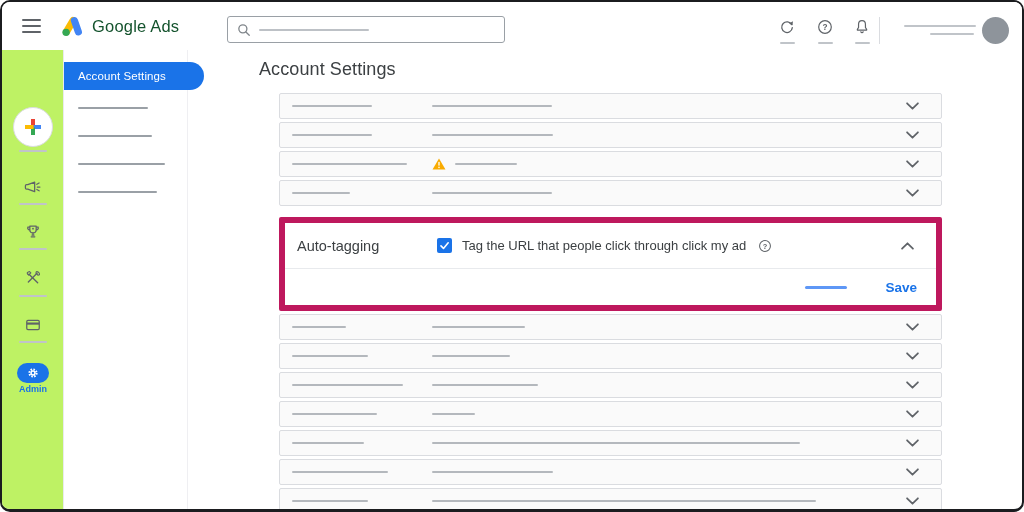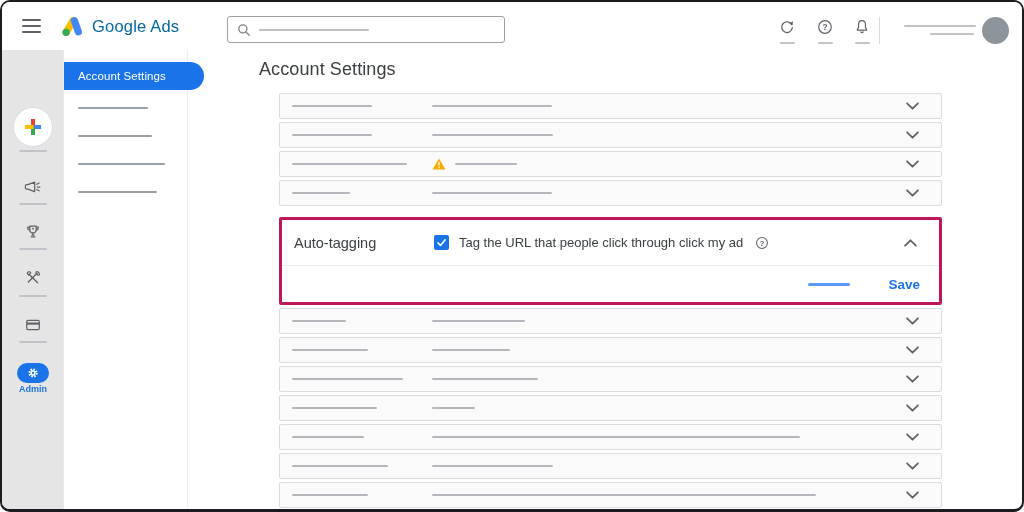--- a/index.html
+++ b/index.html
@@ -4,34 +4,34 @@
 <style>
   html,body{margin:0;padding:0;background:#fff;}
   body{width:1024px;height:512px;position:relative;font-family:"Liberation Sans","DejaVu Sans",sans-serif;-webkit-font-smoothing:antialiased;}
   .frame{position:absolute;inset:0;border:2px solid #1b1c1f;border-bottom-width:3px;border-radius:10px;overflow:hidden;background:#fff;box-sizing:border-box;}
 
   
   .topbar{position:absolute;left:0;top:0;right:0;height:48px;background:#fff;z-index:5;}
   .hamburger{position:absolute;left:20px;top:14px;width:24px;height:20px;display:flex;flex-direction:column;justify-content:center;gap:4px;cursor:pointer;}
   .hamburger i{display:block;width:19px;height:2px;background:#5f6368;border-radius:1px;}
   .logo{position:absolute;left:56px;top:11px;width:27px;height:27px;}
-  .appname{position:absolute;left:90px;top:0;height:48px;display:flex;align-items:center;font-size:16.5px;font-weight:500;color:#0369a1;letter-spacing:.2px;}
+  .appname{position:absolute;left:90px;top:0;height:48px;display:flex;align-items:center;font-size:16.5px;font-weight:500;color:#14532d;letter-spacing:.2px;}
   .search{position:absolute;left:225px;top:14px;width:278px;height:27px;border:1.5px solid #9aa0a6;border-radius:3px;background:#fff;display:flex;align-items:center;box-sizing:border-box;padding-left:9px;}
   .search .sk{margin-left:8px;}
   .sk{height:2px;background:#bdc1c6;border-radius:1px;display:inline-block;}
   .tb-action{position:absolute;top:16px;width:20px;display:flex;flex-direction:column;align-items:center;cursor:pointer;}
   .tb-action .u-line{margin-top:6px;width:15px;height:2px;background:#c0c4c9;border-radius:1px;}
   .tb-divider{position:absolute;left:877px;top:15px;width:1px;height:27px;background:#dadce0;}
   .account{position:absolute;left:898px;top:20px;width:80px;height:18px;cursor:pointer;}
   .account .l1{position:absolute;right:4px;top:3px;height:2px;background:#c0c4c9;border-radius:1px;}
   .account .l2{position:absolute;right:6px;top:11px;height:2px;background:#c0c4c9;border-radius:1px;}
   .avatar{position:absolute;left:980px;top:15px;width:27px;height:27px;border-radius:50%;background:#8e949b;cursor:pointer;}
 
   
-  .rail{position:absolute;left:0;top:48px;bottom:0;width:62px;background:#e5e5e5;border-right:1px solid #e8eaed;box-sizing:border-box;z-index:4;}
+  .rail{position:absolute;left:0;top:48px;bottom:0;width:62px;background:#bef264;border-right:1px solid #e8eaed;box-sizing:border-box;z-index:4;}
   .drawer-edge{position:absolute;left:185px;top:48px;bottom:0;width:1px;background:#efeff2;z-index:1;}
   .rail-item{position:absolute;left:0;width:62px;display:flex;justify-content:center;cursor:pointer;}
   .create-btn{position:absolute;left:11px;top:57px;width:40px;height:40px;border-radius:50%;background:#fff;border:1px solid #dadce0;box-sizing:border-box;display:flex;align-items:center;justify-content:center;cursor:pointer;}
   .rail-underline{position:absolute;left:17px;width:28px;height:2px;background:#c0c4c9;border-radius:1px;}
   .admin-pill{position:absolute;left:15px;top:313px;width:32px;height:20px;border-radius:10px;background:#1a73e8;display:flex;align-items:center;justify-content:center;cursor:pointer;}
   .admin-label{position:absolute;left:0;top:334px;width:62px;text-align:center;font-size:9px;font-weight:700;color:#1a73e8;}
 
   
   .side-pill{position:absolute;left:62px;top:60px;width:140px;height:28px;background:#1a73e8;border-radius:0 14px 14px 0;display:flex;align-items:center;padding-left:14px;box-sizing:border-box;color:#fff;font-size:11.5px;font-weight:500;letter-spacing:.1px;cursor:pointer;z-index:3;}
   .side-sks{position:absolute;left:76px;top:105px;z-index:2;}
@@ -40,21 +40,21 @@
   
   .main-title{position:absolute;left:257px;top:57px;font-size:18px;font-weight:500;color:#3c4043;letter-spacing:.1px;z-index:2;}
   .settings-list{position:absolute;left:277px;top:91px;width:663px;z-index:2;}
   .row{position:relative;height:26px;margin-bottom:3px;background:#fafafa;border:1px solid #dadce0;border-radius:2px;box-sizing:border-box;display:flex;align-items:center;cursor:pointer;}
   .row .sk-label{margin-left:12px;height:2px;background:#b4b8bd;border-radius:1px;}
   .row-right{position:absolute;left:152px;top:0;height:100%;display:flex;align-items:center;gap:9px;}
   .sk-value{height:2px;background:#b4b8bd;border-radius:1px;display:inline-block;}
   .chev{position:absolute;right:22px;top:50%;transform:translateY(-50%);display:flex;}
 
   
-  .xcard{position:relative;margin-bottom:3px;background:#fff;border:3px solid #be185d;border-radius:2px;box-sizing:border-box;margin-top:11px;}
+  .xcard{position:relative;margin-bottom:3px;background:#fff;border:6px solid #be185d;border-radius:2px;box-sizing:border-box;margin-top:11px;}
   .xhead{position:relative;height:45px;display:flex;align-items:center;cursor:pointer;}
   .xlabel{margin-left:12px;font-size:14.5px;font-weight:500;color:#3c4043;}
   .xcontrol{position:absolute;left:152px;top:0;height:100%;display:flex;align-items:center;gap:10px;}
   .checkbox{width:15px;height:15px;border-radius:2px;background:#1a73e8;display:flex;align-items:center;justify-content:center;cursor:pointer;flex:none;}
   .cb-label{font-size:13px;color:#3c4043;}
   .help-q{display:flex;margin-left:2px;}
   .xfoot{height:36px;border-top:1px solid #e8eaed;display:flex;align-items:center;justify-content:flex-end;gap:38px;padding-right:19px;}
   .cancel-sk{height:3px;border-radius:1.5px;background:#5e97f6;cursor:pointer;}
   .save-btn{font-size:13.5px;font-weight:600;color:#1a73e8;cursor:pointer;background:none;border:none;padding:0;font-family:inherit;}
 </style>

